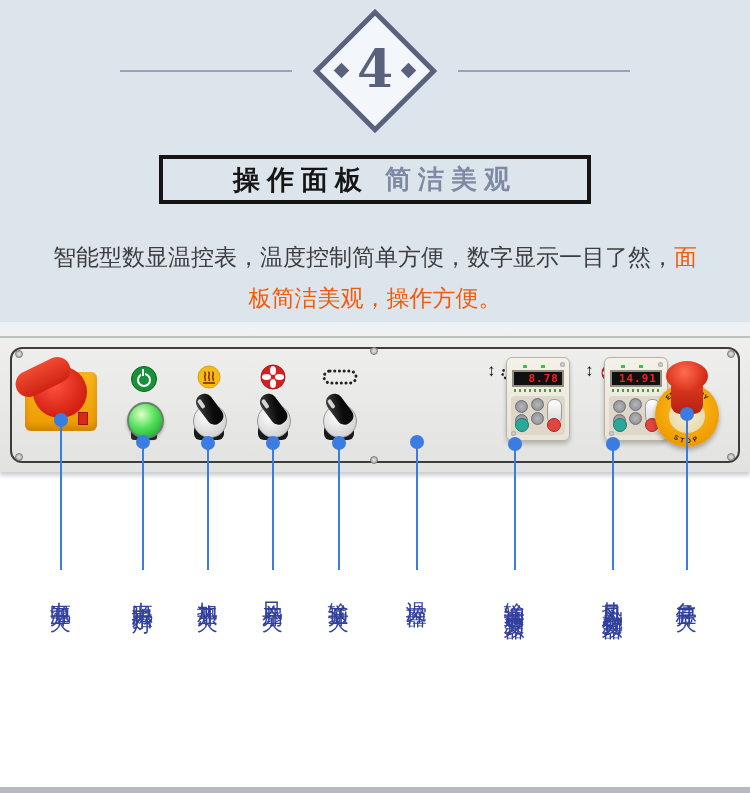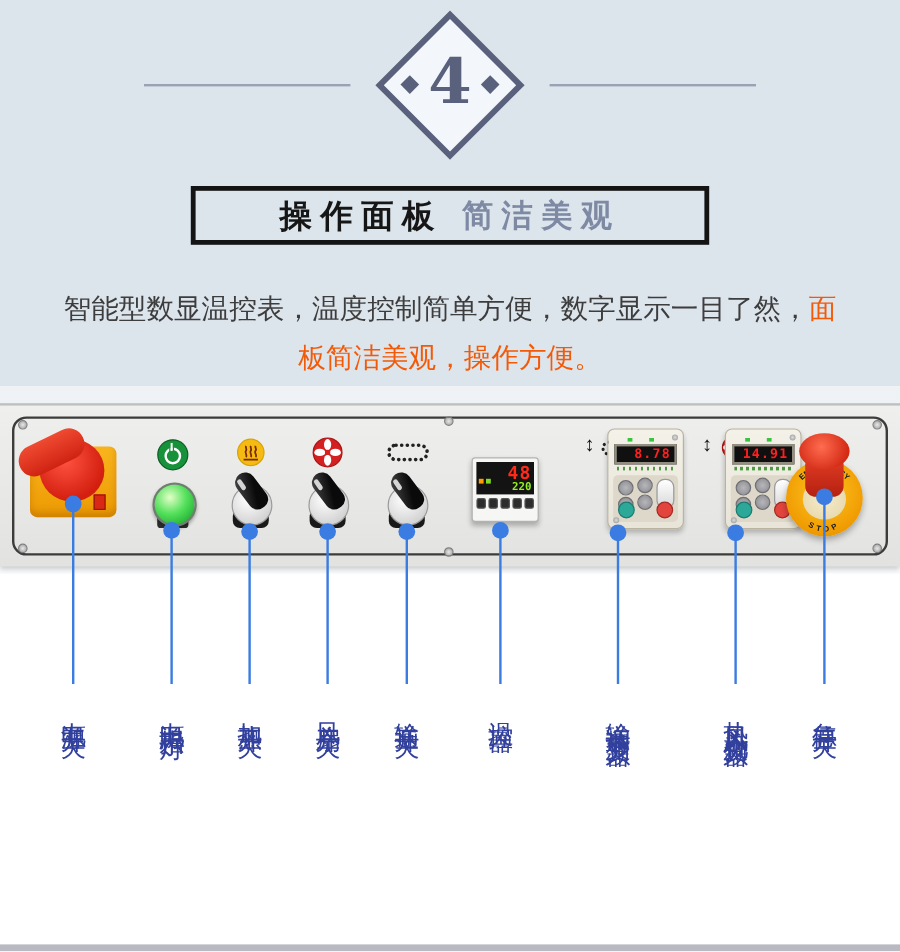--- a/index.html
+++ b/index.html
@@ -204,35 +204,20 @@
 
   <svg class="abs" style="left:321px;top:368px;" width="38" height="18">
     <rect x="3" y="3" width="32" height="12" rx="6" fill="none" stroke="#222222" stroke-width="3" stroke-dasharray="0.1 4.6" stroke-linecap="round"></rect>
   </svg>
   <div class="abs knob" style="left:319px;">
     <div class="cyl"></div>
     <div class="ring"></div>
     <div class="lever"></div>
   </div>
 
-  <div class="abs tc">
-    <div class="tc-disp">
-      <span class="tc-pv">48</span>
-      <span class="tc-sv">220</span>
-      <span class="tc-led1"></span>
-      <span class="tc-led2"></span>
-    </div>
-    <div class="tc-keys">
-      <span></span>
-        <span></span>
-        <span></span>
-        <span></span>
-        <span></span>
-    </div>
-  </div>
 
   <div class="abs updown" style="left:487px;top:362px;">↕</div>
   <svg class="abs" style="left:500px;top:366px;" width="32" height="15">
     <rect x="2.5" y="2.5" width="27" height="10" rx="5" fill="none" stroke="#222222" stroke-width="2.6" stroke-dasharray="0.1 4.2" stroke-linecap="round"></rect>
   </svg>
   <div class="abs vfd" style="left:484px;">
     <span class="led a"></span>
     <span class="led b"></span>
     <div class="vfd-disp">
       <span>8.78</span>

